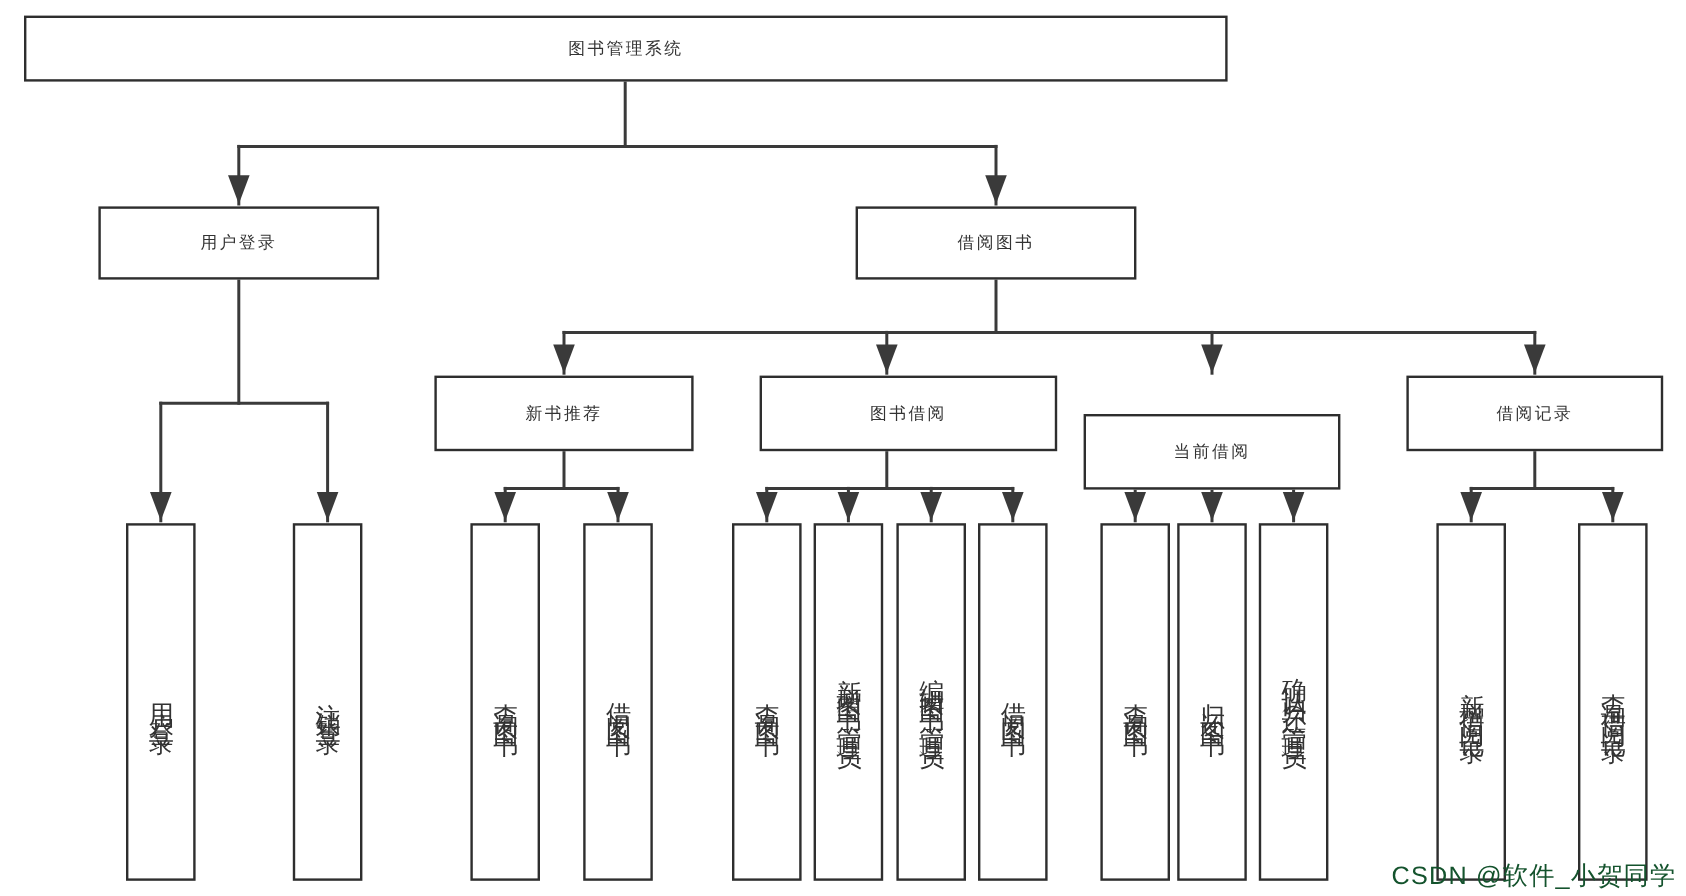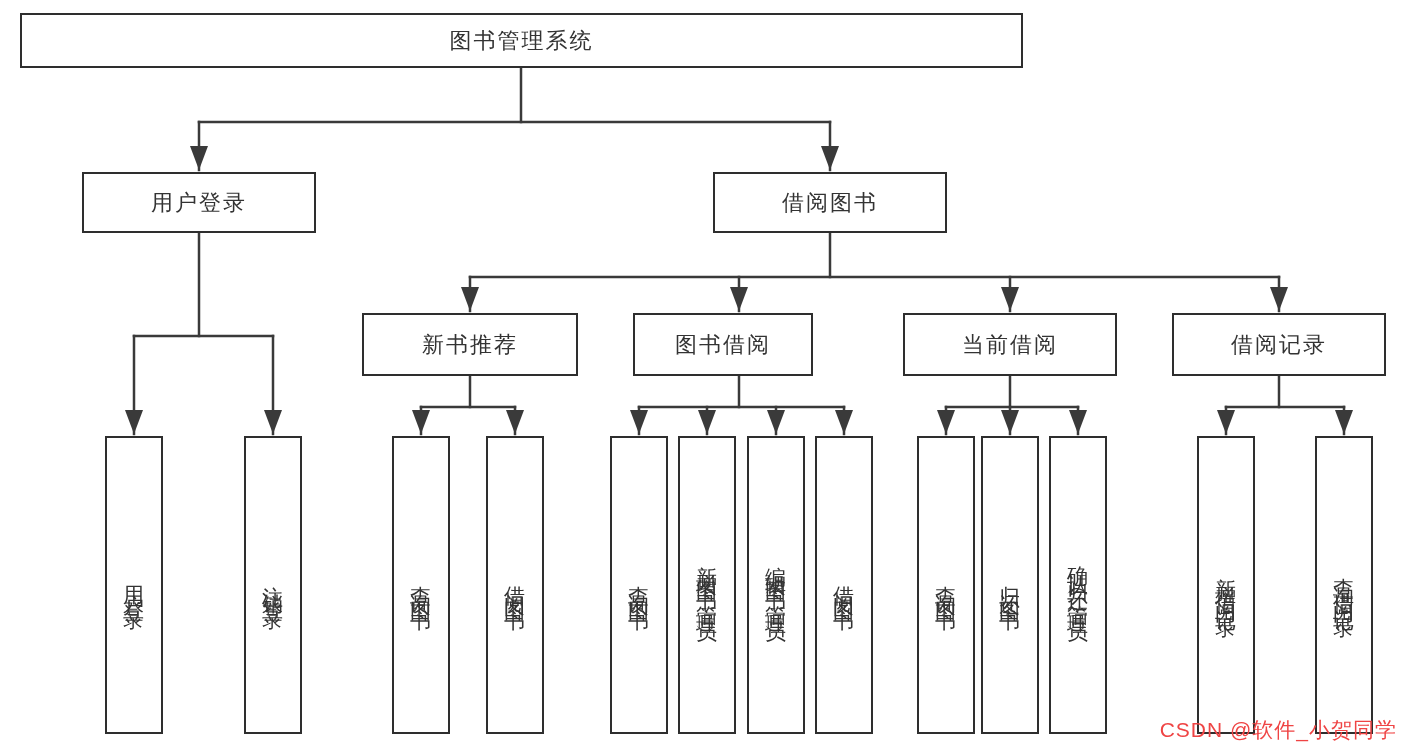--- a/index.html
+++ b/index.html
@@ -21,42 +21,42 @@
     box-sizing: border-box;
     border: 2.5px solid #2e2e2e;
     background: #ffffff;
     display: flex;
     align-items: center;
     justify-content: center;
     color: #333333;
     z-index: 1;
   }
   .h-label {
-    font-size: 22px;
+    font-size: 14px;
     letter-spacing: 2px;
     white-space: nowrap;
     color: #333333;
   }
   .v-label {
     writing-mode: vertical-rl;
     font-size: 21px;
     letter-spacing: 8px;
     line-height: 1;
     color: #333333;
   }
   .leaf { top: 436px; width: 58px; height: 298px; }
   .lvl2 { top: 172px; height: 61px; }
   .lvl3 { top: 313px; height: 63px; font-family: Liberation Serif, serif; }
   .watermark {
     position: absolute;
     top: 716px;
     right: 8px;
     font-size: 21px;
     letter-spacing: 1px;
-    color: #ef4444;
+    color: #14532d;
     z-index: 2;
     white-space: nowrap;
   }
 </style>
 </head>
 <body>
 
 <div class="canvas">
 
   <svg class="connectors" width="1405" height="747" viewBox="0 0 1405 747" xmlns="http://www.w3.org/2000/svg">
@@ -116,24 +116,24 @@
   <div class="box lvl2" style="left:82px; width:234px;">
     <span class="h-label">用户登录</span>
   </div>
   <div class="box lvl2" style="left:713px; width:234px;">
     <span class="h-label">借阅图书</span>
   </div>
 
   <div class="box lvl3" style="left:362px; width:216px;">
     <span class="h-label">新书推荐</span>
   </div>
-  <div class="box lvl3" style="left:633px; width:180px;">
+  <div class="box lvl3" style="left:633px; width:248px;">
     <span class="h-label">图书借阅</span>
   </div>
-  <div class="box lvl3" style="left:903px; width:214px;">
+  <div class="box lvl3" style="left:903px; width:214px;margin-top:32px;">
     <span class="h-label">当前借阅</span>
   </div>
   <div class="box lvl3" style="left:1172px; width:214px;">
     <span class="h-label">借阅记录</span>
   </div>
 
   <div class="box leaf" style="left:105px;">
     <span class="v-label">用户登录</span>
   </div>
   <div class="box leaf" style="left:244px;">

